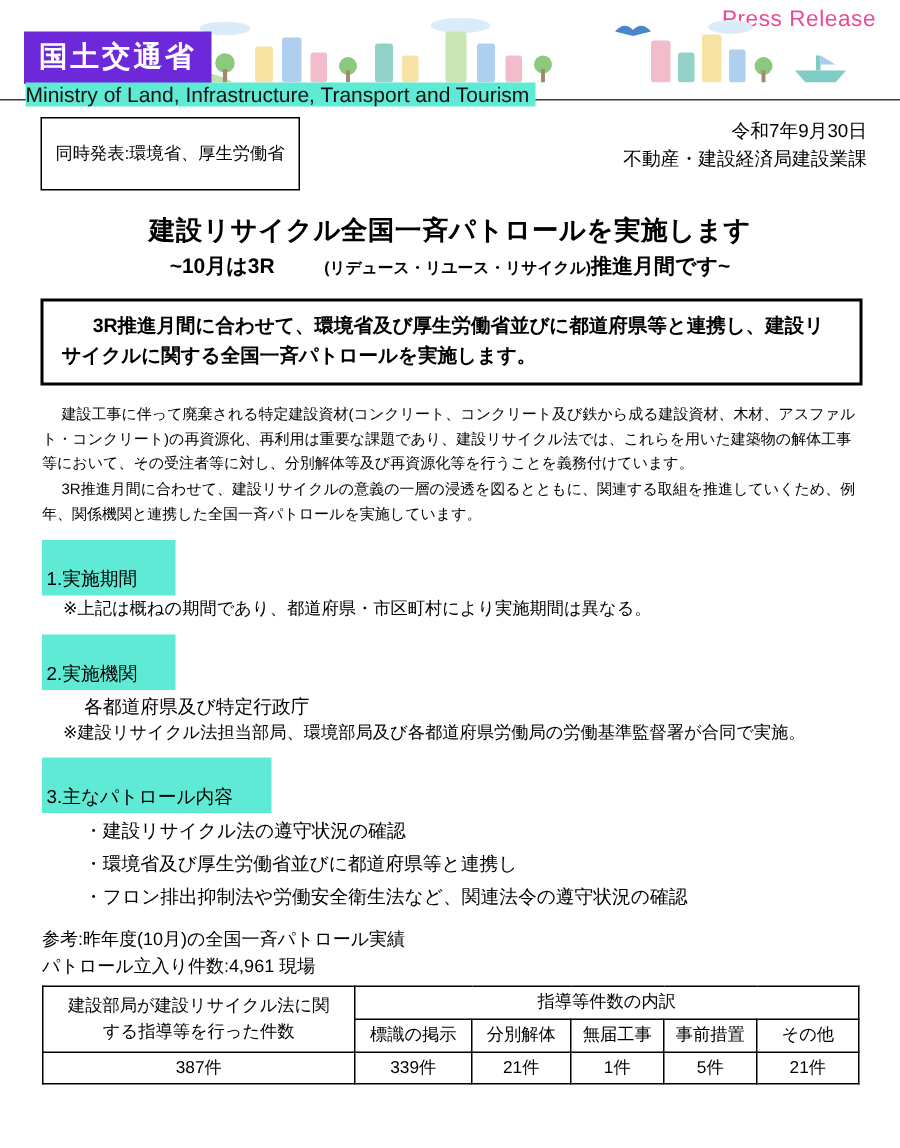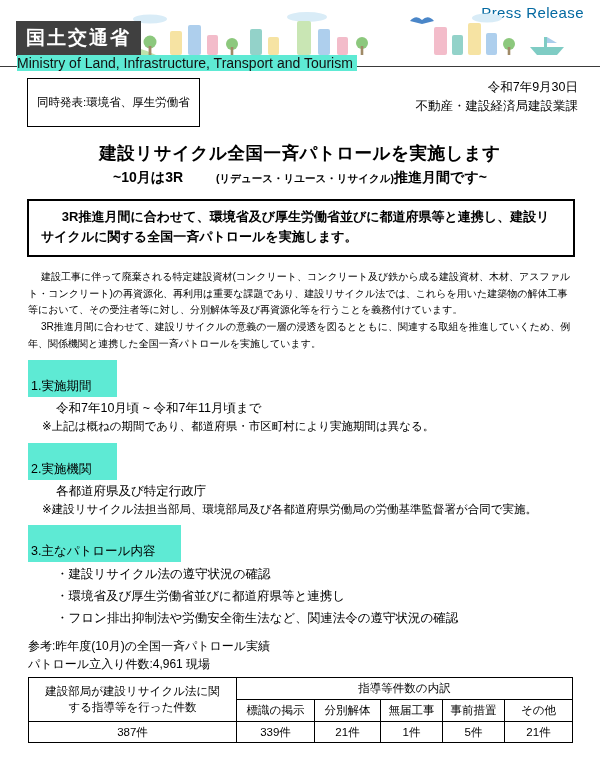--- a/index.html
+++ b/index.html
@@ -11,26 +11,26 @@
     background: #ffffff;
     color: #000;
     font-family: "Liberation Sans", "DejaVu Sans", sans-serif;
     overflow: hidden;
   }
 
   
   .header { position: relative; height: 67px; border-bottom: 1px solid #3a3a3a; }
   .press-release {
     position: absolute; top: 4px; right: 16px;
-    font-size: 15px; color: #0369a1; letter-spacing: 0.4px;
+    font-size: 15px; color: #ec4899; letter-spacing: 0.4px;
   }
   .skyline { position: absolute; left: 92px; top: 11px; width: 484px; height: 44px; }
   .logo {
     position: absolute; left: 16px; top: 21px; z-index: 2;
-    background: #404040; color: #fff;
+    background: #6d28d9; color: #fff;
     font-size: 19px; font-weight: bold; letter-spacing: 2px;
     padding: 4px 10px 5px;
   }
   .ministry-en {
     position: absolute; left: 17px; top: 55px; z-index: 2;
     font-size: 14px; color: #111; background: #5eead4; padding-right: 4px;
     white-space: nowrap;
   }
 
   
@@ -152,21 +152,20 @@
     <p>3R推進月間に合わせて、環境省及び厚生労働省並びに都道府県等と連携し、建設リサイクルに関する全国一斉パトロールを実施します。</p>
   </div>
 
   <div class="body">
     <p>建設工事に伴って廃棄される特定建設資材(コンクリート、コンクリート及び鉄から成る建設資材、木材、アスファルト・コンクリート)の再資源化、再利用は重要な課題であり、建設リサイクル法では、これらを用いた建築物の解体工事等において、その受注者等に対し、分別解体等及び再資源化等を行うことを義務付けています。</p>
     <p><span>3R推進月間に合わせて、</span><span class="u">建設リサイクルの意義の一層の浸透を図るとともに、関連する取組を推進していくため、例年、関係機関と連携した全国一斉パトロールを実施しています</span><span>。</span></p>
   </div>
 
   <div class="section">
     <div class="sec-head">1.実施期間</div>
-    <div class="sec-line">令和7年10月頃 ~ 令和7年11月頃まで</div>
     <div class="sec-note">※上記は概ねの期間であり、都道府県・市区町村により実施期間は異なる。</div>
   </div>
 
   <div class="section">
     <div class="sec-head">2.実施機関</div>
     <div class="sec-line">各都道府県及び特定行政庁</div>
     <div class="sec-note">※建設リサイクル法担当部局、環境部局及び各都道府県労働局の労働基準監督署が合同で実施。</div>
   </div>
 
   <div class="section">

